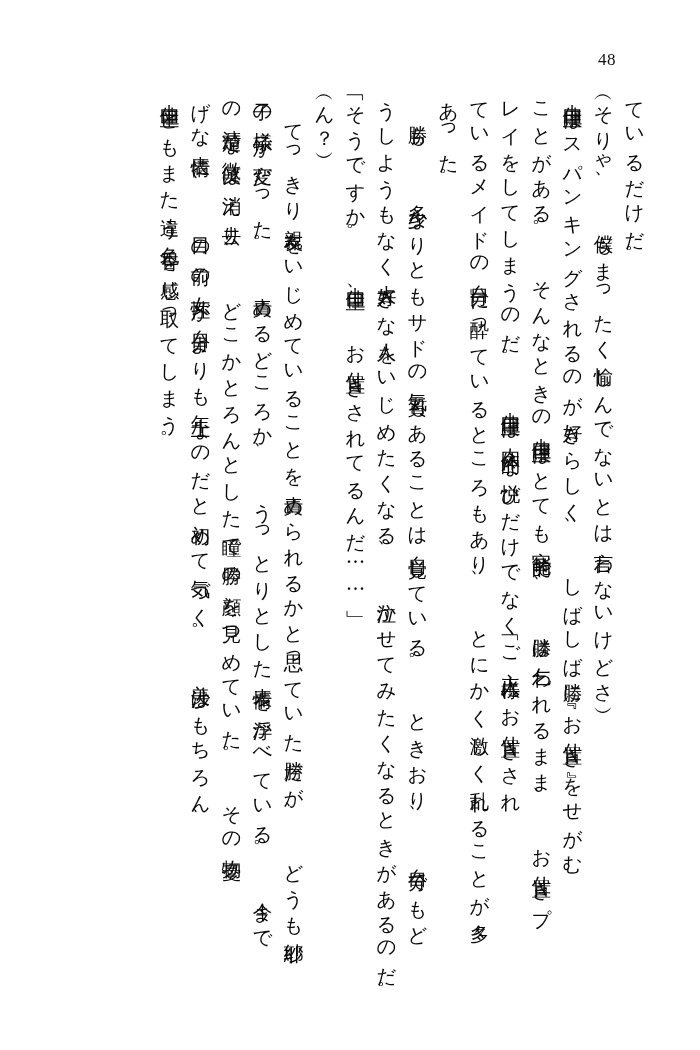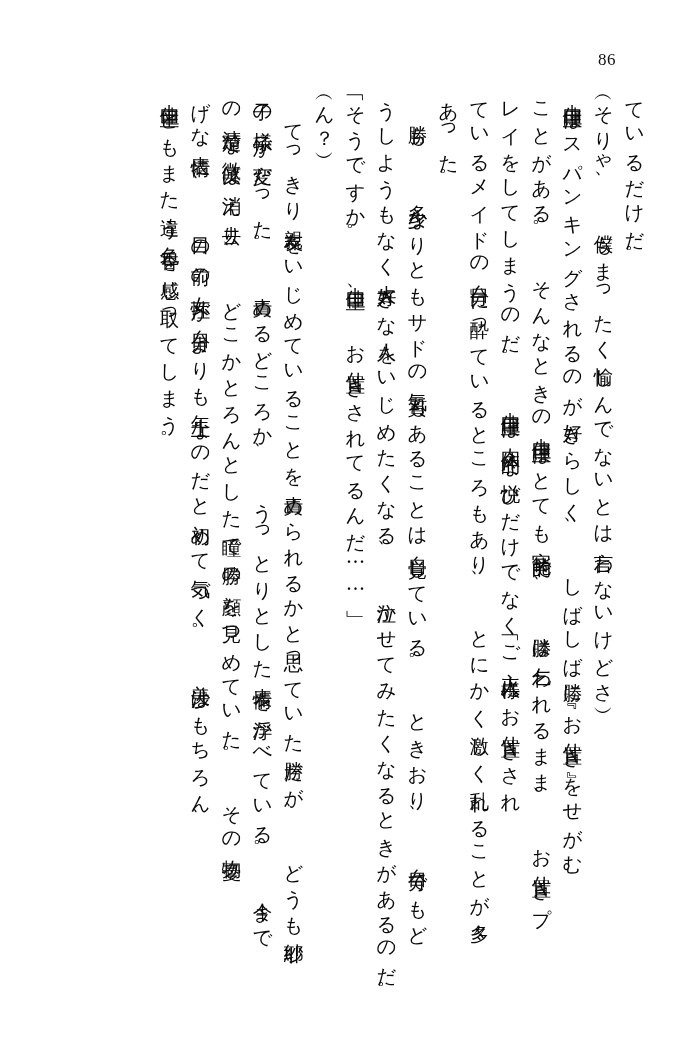--- a/index.html
+++ b/index.html
@@ -55,21 +55,21 @@
   }
   .col.indent {
     padding-top: 22px;
   }
 </style>
 </head>
 <body>
 
 <div class="page">
 
-  <div class="page-number">86</div>
+  <div class="page-number">48</div>
 
   <div class="text-block">
     <div class="col">ているだけだ。</div>
     <div class="col">（そりゃ、 僕もまったく愉しんでないとは言わないけどさ）</div>
     <div class="col">由佳里はスパンキングされるのが好きらしく、 しばしば勝に『お仕置き』をせがむ</div>
     <div class="col">ことがある。 そんなときの由佳里はとても官能的で、 勝は乞われるまま、 お仕置きプ</div>
     <div class="col">レイをしてしまうのだ。 由佳里は肉体的な悦びだけでなく「ご主人様にお仕置きされ</div>
     <div class="col">ているメイドの自分」に酔っているところもあり、 とにかく激しく乱れることが多々</div>
     <div class="col">あった。</div>
     <div class="col indent">勝も、 多少なりともサドの気質もあることは自覚している。 ときおり、 自分でもど</div>

